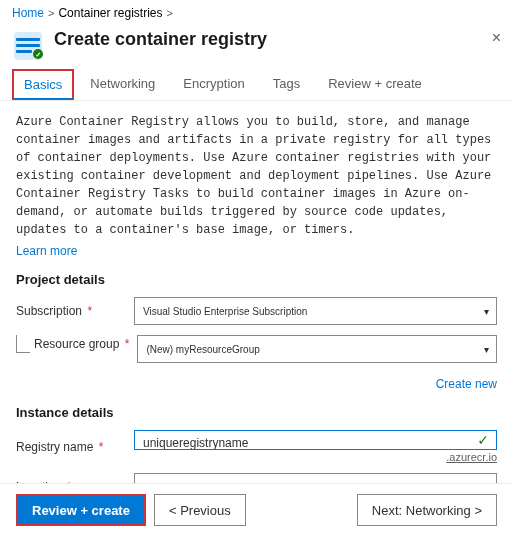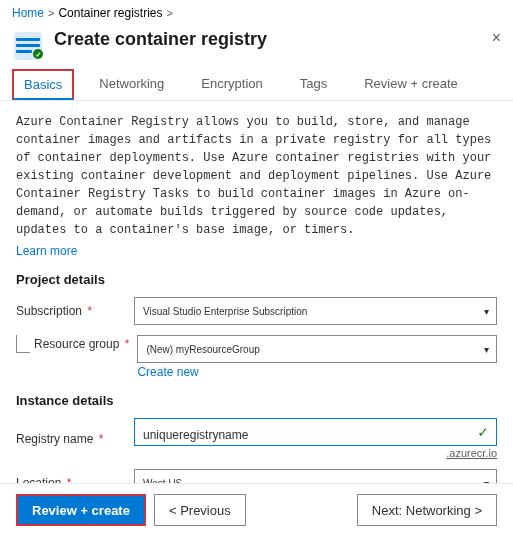--- a/index.html
+++ b/index.html
@@ -74,21 +74,21 @@
       line-height: 1;
     }
 
     
     .tabs {
       display: flex;
       align-items: center;
       padding: 0 12px;
       border-bottom: 1px solid #edebe9;
       background: #fff;
-      gap: 13px;
+      gap: 4px;
     }
     .tab {
       padding: 8px 12px;
       font-size: 13px;
       cursor: pointer;
       color: #605e5c;
       border: none;
       background: none;
       border-bottom: 2px solid transparent;
       margin-bottom: -1px;
@@ -218,37 +218,38 @@
     .rg-label .required {
       color: #d13438;
       margin-left: 2px;
     }
     .create-new-link {
       color: #0078d4;
       font-size: 12px;
       text-decoration: none;
       cursor: pointer;
       display: block;
-      margin-top: 2px;
+      margin-top: 14px;
+      text-align: right;
     }
 
     
     .text-input-wrapper {
       position: relative;
       display: flex;
       align-items: center;
     }
     .text-input {
       width: 100%;
       padding: 11px 28px 5px 8px;
       border: 1px solid #0078d4;
       background: #fff;
       font-size: 12px;
       color: #323130;
-      height: 28px;
+      height: 20px;
       outline: none;
     }
     .check-icon {
       position: absolute;
       right: 8px;
       color: #107c10;
       font-size: 14px;
     }
     .azurecrio-suffix {
       font-size: 11px;

